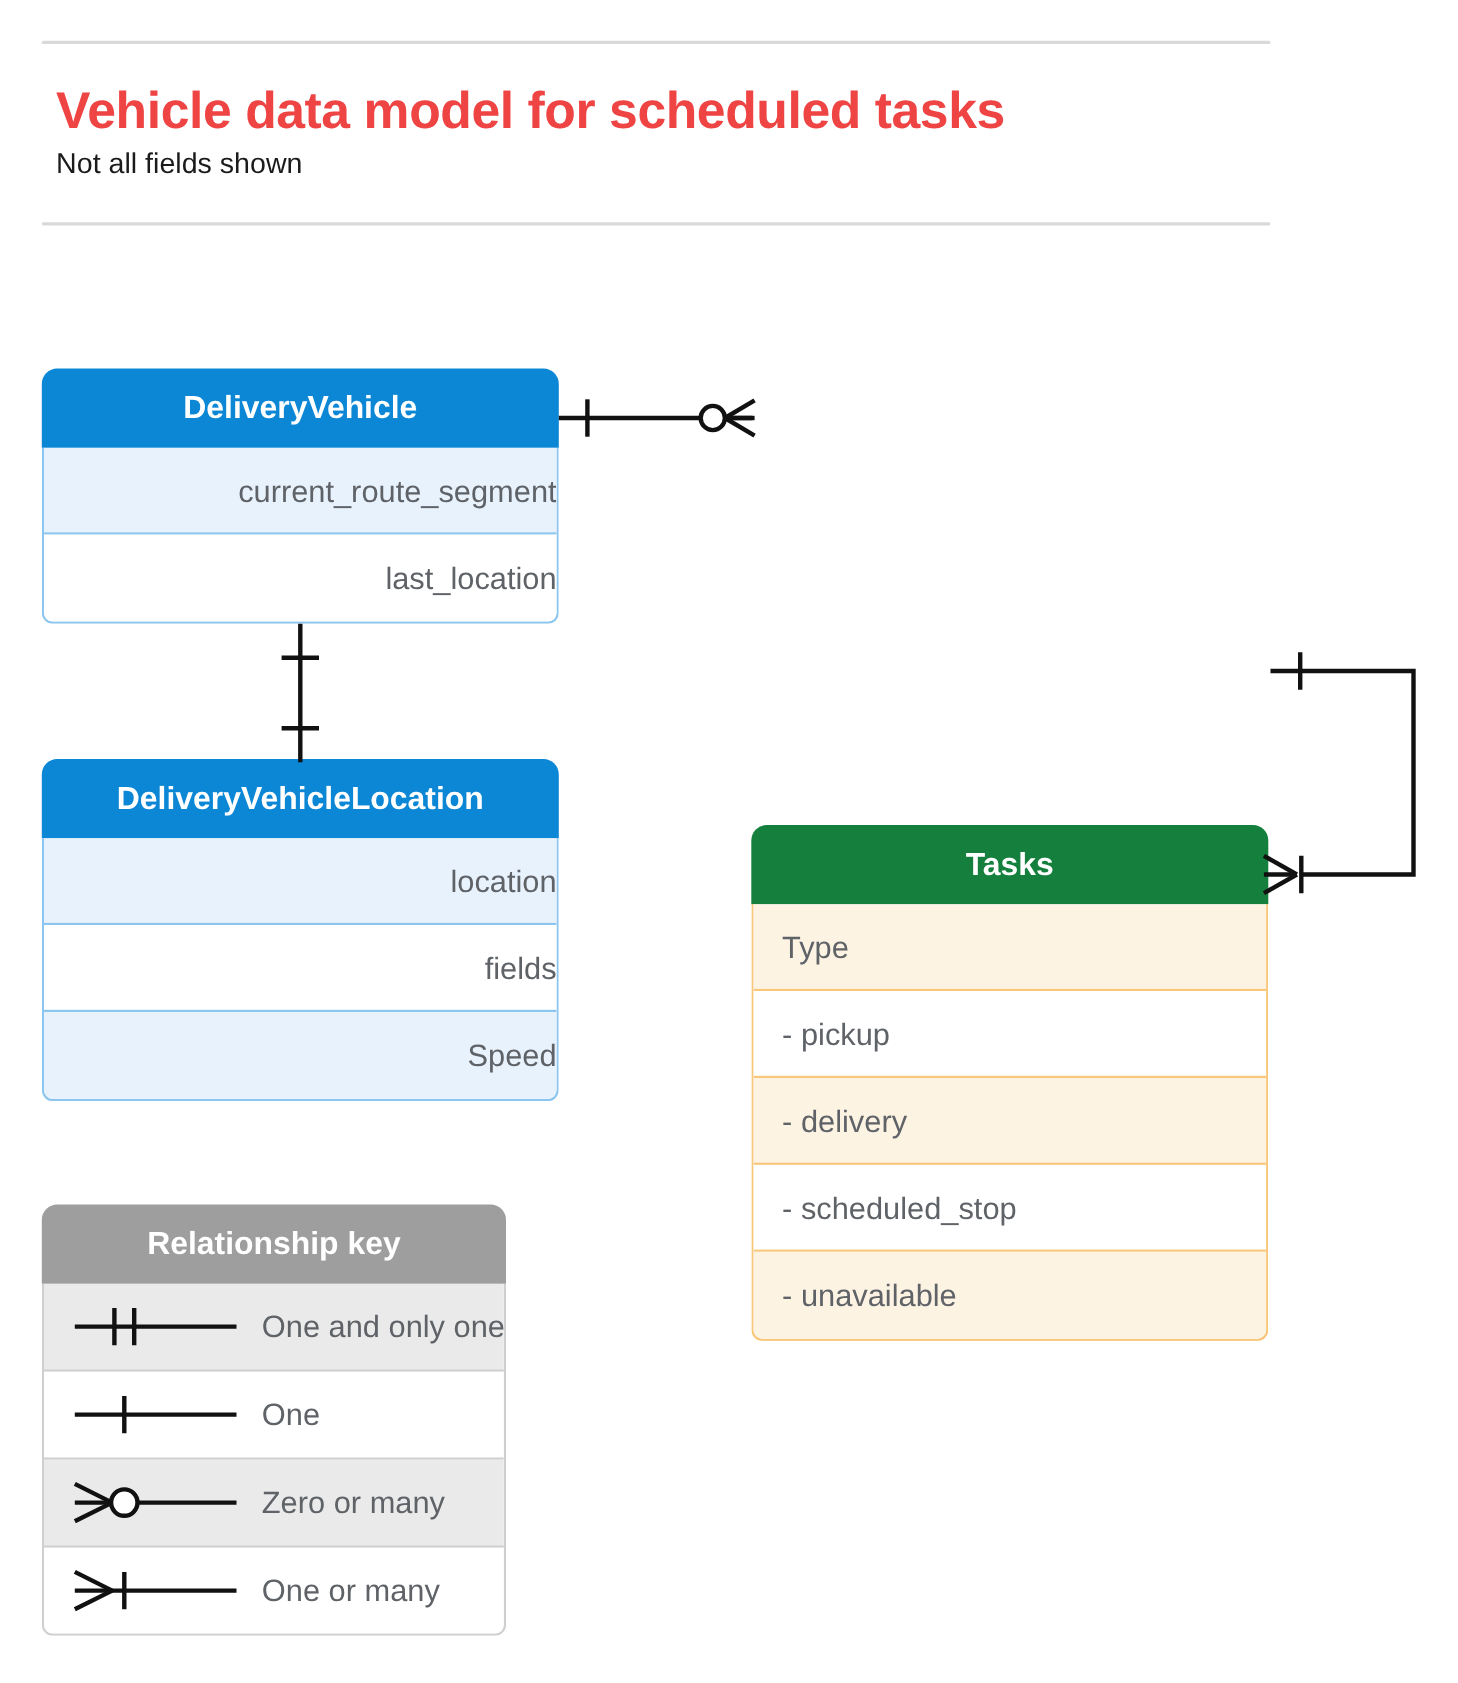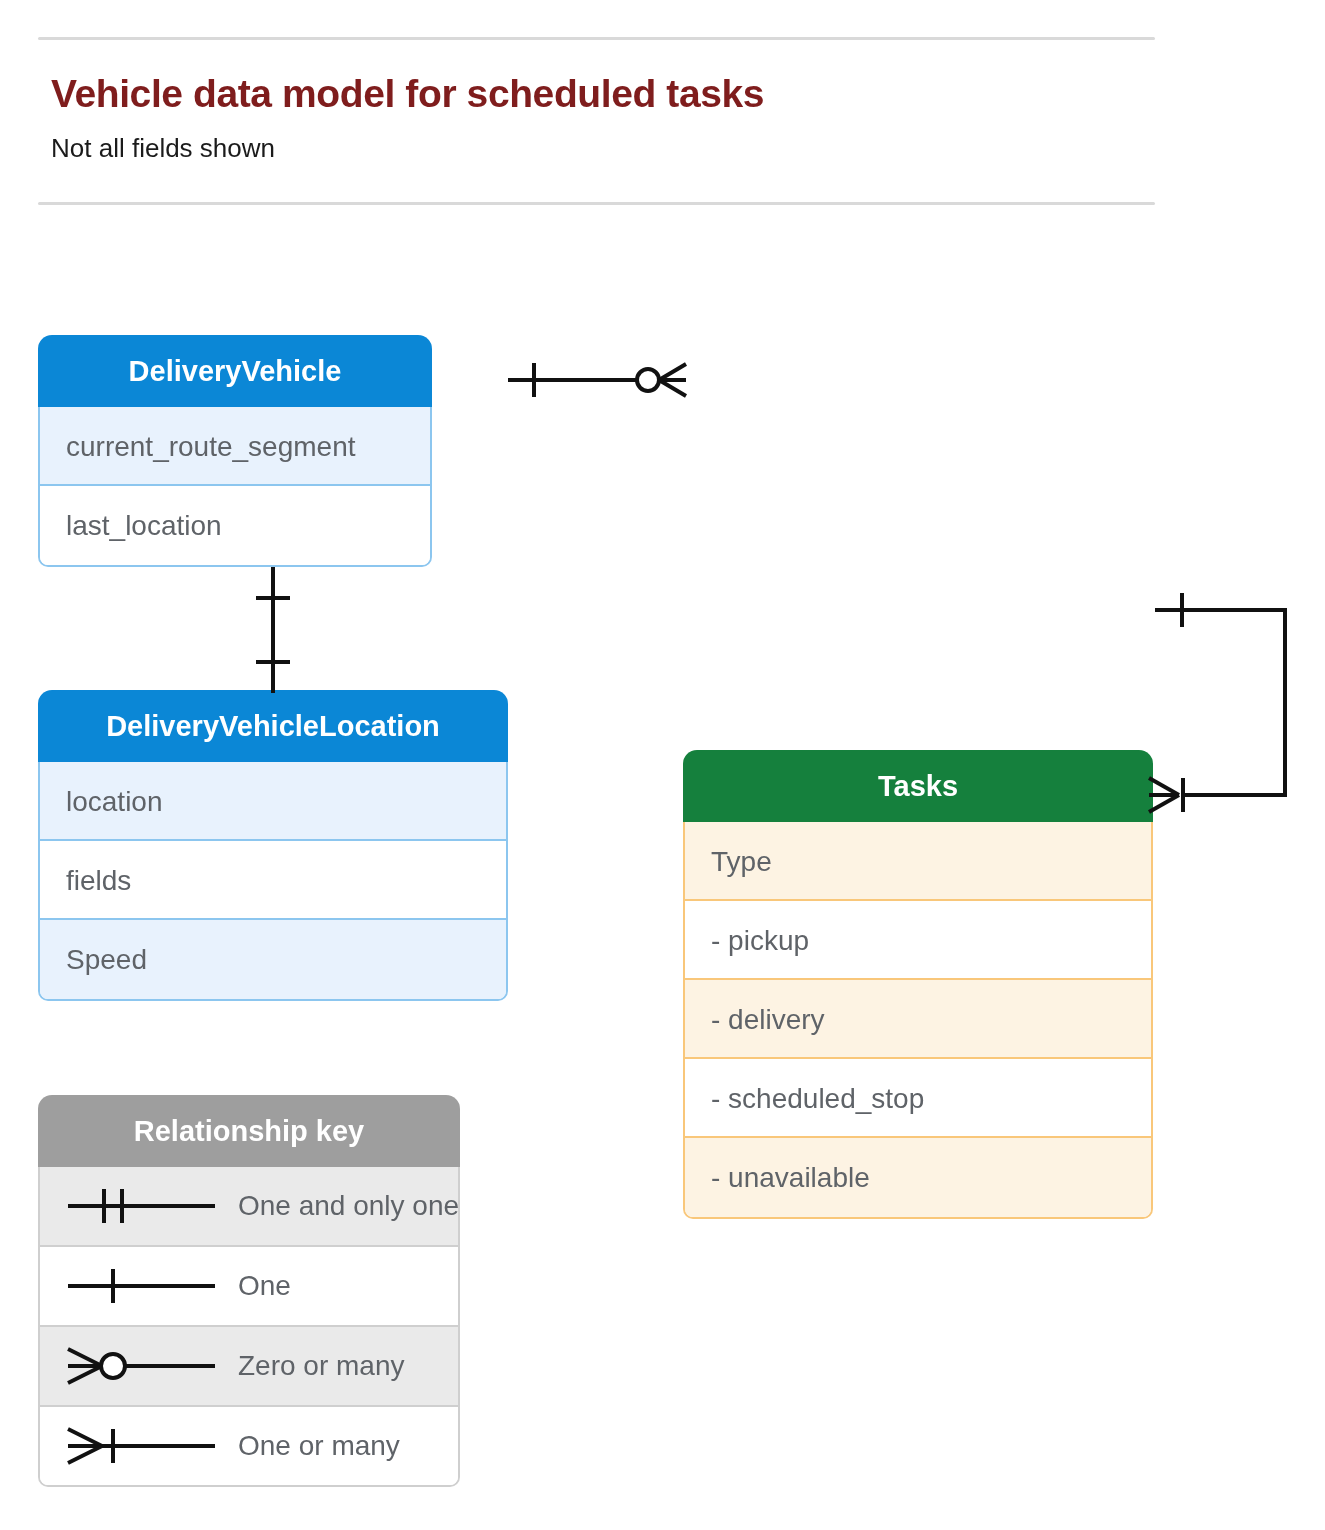--- a/index.html
+++ b/index.html
@@ -12,21 +12,21 @@
   }
   #stage{position:relative;width:1325px;height:1530px;}
 
   
   .rule{position:absolute;left:38px;width:1117px;height:3px;background:#d9d9d9;border-radius:2px;}
   #rule-top{top:37px;}
   #rule-bottom{top:202px;}
 
   #page-title{
     position:absolute;left:51px;top:72px;
-    font-size:39px;font-weight:bold;color:#7f1d1d;
+    font-size:47px;font-weight:bold;color:#ef4444;
     letter-spacing:-0.4px;white-space:nowrap;
   }
   #page-subtitle{
     position:absolute;left:51px;top:133px;
     font-size:26px;font-weight:normal;color:#1b1b1b;
     white-space:nowrap;
   }
 
   
   .entity{position:absolute;border-radius:14px;}
@@ -40,21 +40,21 @@
     height:79px;line-height:79px;
     font-size:28px;color:#5f6368;
     padding-left:26px;box-sizing:border-box;
     white-space:nowrap;overflow:hidden;
   }
   .erow.indent{}
   .erows{border-radius:0 0 10px 10px;overflow:hidden;}
 
   
   .t-blue .ehead{background:#0b87d6;}
-  .t-blue .erows{border:2px solid #8cc6ef;border-top:none;}
+  .t-blue .erows{border:2px solid #8cc6ef;border-top:none;text-align:right;}
   .t-blue .erow{border-bottom:2px solid #8cc6ef;}
   .t-blue .erow:last-child{border-bottom:none;}
   .t-blue .erow.alt{background:#e8f2fd;}
   .t-blue .erow.plain{background:#ffffff;}
 
   
   .t-green .ehead{background:#2e8545;}
   .t-green .erows{border:2px solid #9ccfab;border-top:none;}
   .t-green .erow{border-bottom:2px solid #9ccfab;}
   .t-green .erow:last-child{border-bottom:none;}
@@ -92,21 +92,21 @@
 
 <div id="stage">
 
   <div class="rule" id="rule-top"></div>
 
   <div id="page-title">Vehicle data model for scheduled tasks</div>
   <div id="page-subtitle">Not all fields shown</div>
 
   <div class="rule" id="rule-bottom"></div>
 
-  <div class="entity t-blue" style="left:38px;top:335px;width:394px;">
+  <div class="entity t-blue" style="left:38px;top:335px;width:470px;">
     <div class="ehead">DeliveryVehicle</div>
     <div class="erows">
       <div class="erow alt">current_route_segment</div>
       <div class="erow plain">last_location</div>
     </div>
   </div>
 
 
   <div class="entity t-blue" style="left:38px;top:690px;width:470px;">
     <div class="ehead">DeliveryVehicleLocation</div>

